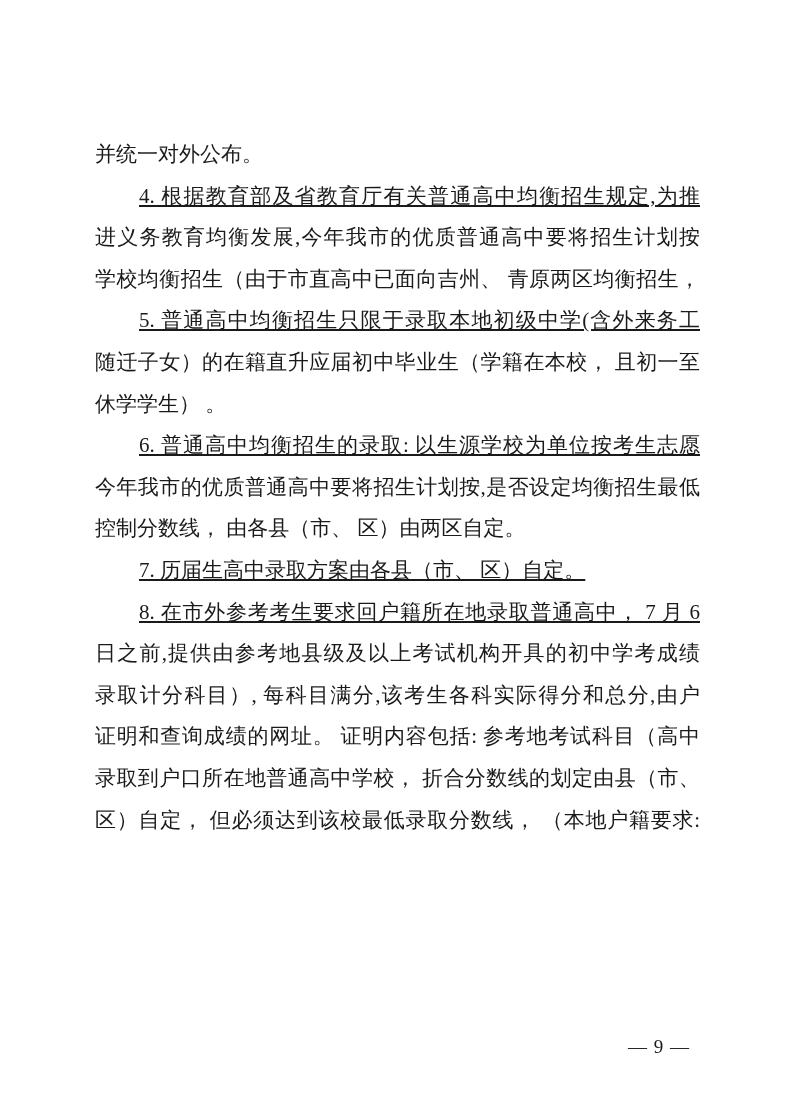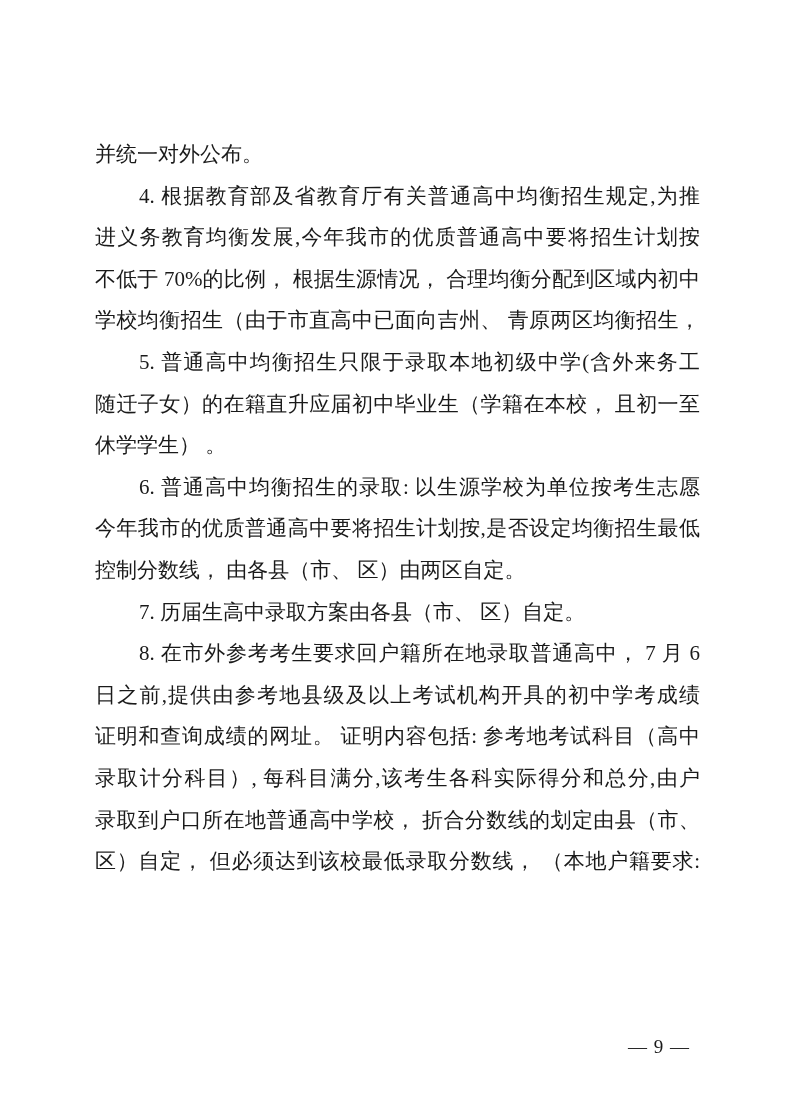--- a/index.html
+++ b/index.html
@@ -30,49 +30,49 @@
     text-align: justify;
     text-align-last: justify;
     text-justify: inter-character;
   }
   .line.short {
     text-align: left;
     text-align-last: left;
   }
   .line.indent {
     text-indent: 44px;
+    text-decoration: underline;
   }
   .page-number {
     position: absolute;
     top: 1033px;
     right: 96px;
     font-size: 19px;
     line-height: 28px;
     letter-spacing: 1px;
     color: #1a1a1a;
   }
 </style>
 </head>
 <body>
 
 <div class="page">
   <div class="text-block" id="text-block">
       <div class="line short">并统一对外公布。</div>
       <div class="line indent">4. 根据教育部及省教育厅有关普通高中均衡招生规定,为推</div>
       <div class="line">进义务教育均衡发展,今年我市的优质普通高中要将招生计划按</div>
-      <div class="line">不低于 70%的比例， 根据生源情况， 合理均衡分配到区域内初中</div>
       <div class="line">学校均衡招生（由于市直高中已面向吉州、 青原两区均衡招生，</div>
       <div class="line indent">5. 普通高中均衡招生只限于录取本地初级中学(含外来务工</div>
       <div class="line">随迁子女）的在籍直升应届初中毕业生（学籍在本校， 且初一至</div>
       <div class="line short">休学学生） 。</div>
       <div class="line indent">6. 普通高中均衡招生的录取: 以生源学校为单位按考生志愿</div>
       <div class="line">今年我市的优质普通高中要将招生计划按,是否设定均衡招生最低</div>
       <div class="line short">控制分数线， 由各县（市、 区）由两区自定。</div>
       <div class="line short indent">7. 历届生高中录取方案由各县（市、 区）自定。</div>
       <div class="line indent">8. 在市外参考考生要求回户籍所在地录取普通高中， 7 月 6</div>
       <div class="line">日之前,提供由参考地县级及以上考试机构开具的初中学考成绩</div>
+      <div class="line">录取计分科目）, 每科目满分,该考生各科实际得分和总分,由户</div>
       <div class="line">证明和查询成绩的网址。 证明内容包括: 参考地考试科目（高中</div>
-      <div class="line">录取计分科目）, 每科目满分,该考生各科实际得分和总分,由户</div>
       <div class="line">录取到户口所在地普通高中学校， 折合分数线的划定由县（市、</div>
       <div class="line">区）自定， 但必须达到该校最低录取分数线， （本地户籍要求:</div>
     </div>
   <div class="page-number">— 9 —</div>
 </div>
 
 </body></html>

